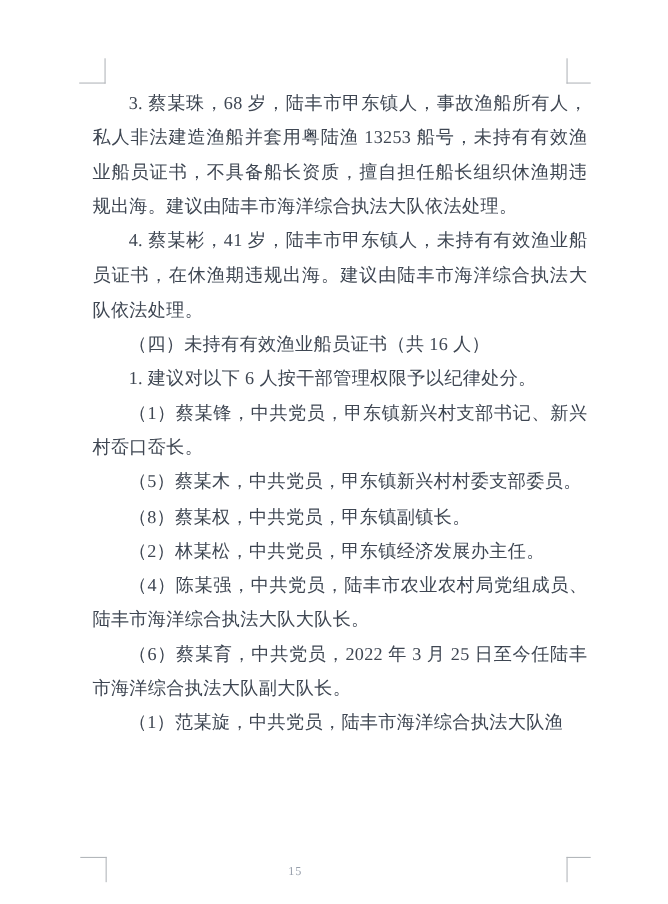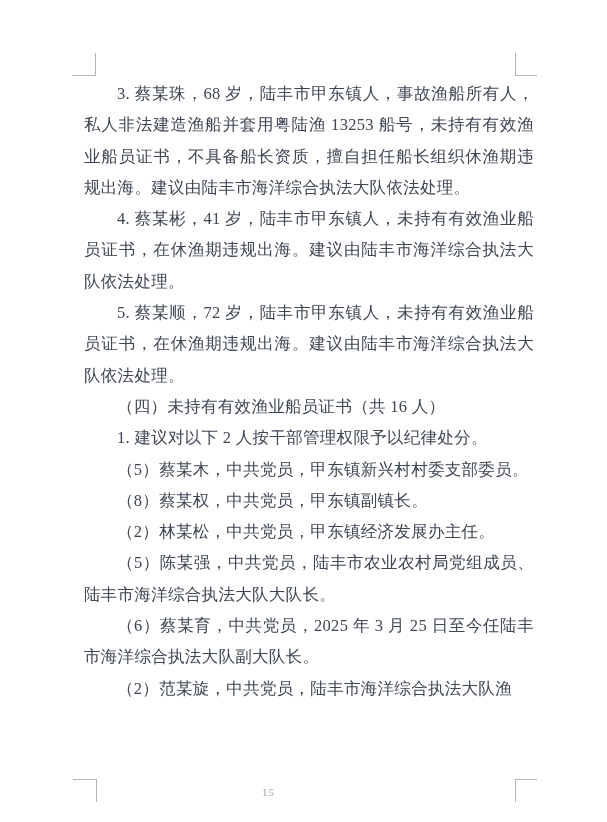--- a/index.html
+++ b/index.html
@@ -62,26 +62,26 @@
 <div class="page" style="--page-bg: #ffffff; --text-color: #3e4652; --pagenum-color: #98a0ac; --mark-color: #b3b7bb;">
 
   <div class="corner-mark tl"></div>
   <div class="corner-mark tr"></div>
   <div class="corner-mark bl"></div>
   <div class="corner-mark br"></div>
 
   <div class="doc-body">
       <p><span>3. 蔡某珠，68 岁，陆丰市甲东镇人，事故渔船所有人，私人非法建造渔船并套用粤陆渔 13253 船号，未持有有效渔业船员证书，不具备船长资质，擅自担任船长组织休渔期违规出海。建议由陆丰市海洋综合执法大队依法处理。</span></p>
       <p><span>4. 蔡某彬，41 岁，陆丰市甲东镇人，未持有有效渔业船员证书，在休渔期违规出海。建议由陆丰市海洋综合执法大队依法处理。</span></p>
-      <p><span>5. 蔡某顺，72 岁，陆丰市甲东镇人，未持有有效渔业船员证书，在休渔期违规出海。建议由陆丰市海洋综合执法大队依法处理。</span></p>
       <p class="heading"><span>（四）未持有有效渔业船员证书（共 </span><span class="bold">16</span><span> 人）</span></p>
-      <p><span class="bold">1.</span><span> 建议对以下 2 人按干部管理权限予以纪律处分。</span></p>
+      <p><span class="bold">1.</span><span> 建议对以下 6 人按干部管理权限予以纪律处分。</span></p>
+      <p><span>（1）蔡某锋，中共党员，甲东镇新兴村支部书记、新兴村岙口岙长。</span></p>
       <p><span>（5）蔡某木，中共党员，甲东镇新兴村村委支部委员。</span></p>
       <p><span>（8）蔡某权，中共党员，甲东镇副镇长。</span></p>
       <p><span>（2）林某松，中共党员，甲东镇经济发展办主任。</span></p>
-      <p><span>（5）陈某强，中共党员，陆丰市农业农村局党组成员、陆丰市海洋综合执法大队大队长。</span></p>
-      <p><span>（6）蔡某育，中共党员，2025 年 3 月 25 日至今任陆丰市海洋综合执法大队副大队长。</span></p>
-      <p><span>（2）范某旋，中共党员，陆丰市海洋综合执法大队渔</span></p>
+      <p><span>（4）陈某强，中共党员，陆丰市农业农村局党组成员、陆丰市海洋综合执法大队大队长。</span></p>
+      <p><span>（6）蔡某育，中共党员，2022 年 3 月 25 日至今任陆丰市海洋综合执法大队副大队长。</span></p>
+      <p><span>（1）范某旋，中共党员，陆丰市海洋综合执法大队渔</span></p>
     </div>
 
   <div class="page-footer">15</div>
 
 </div>
 
 </body></html>

